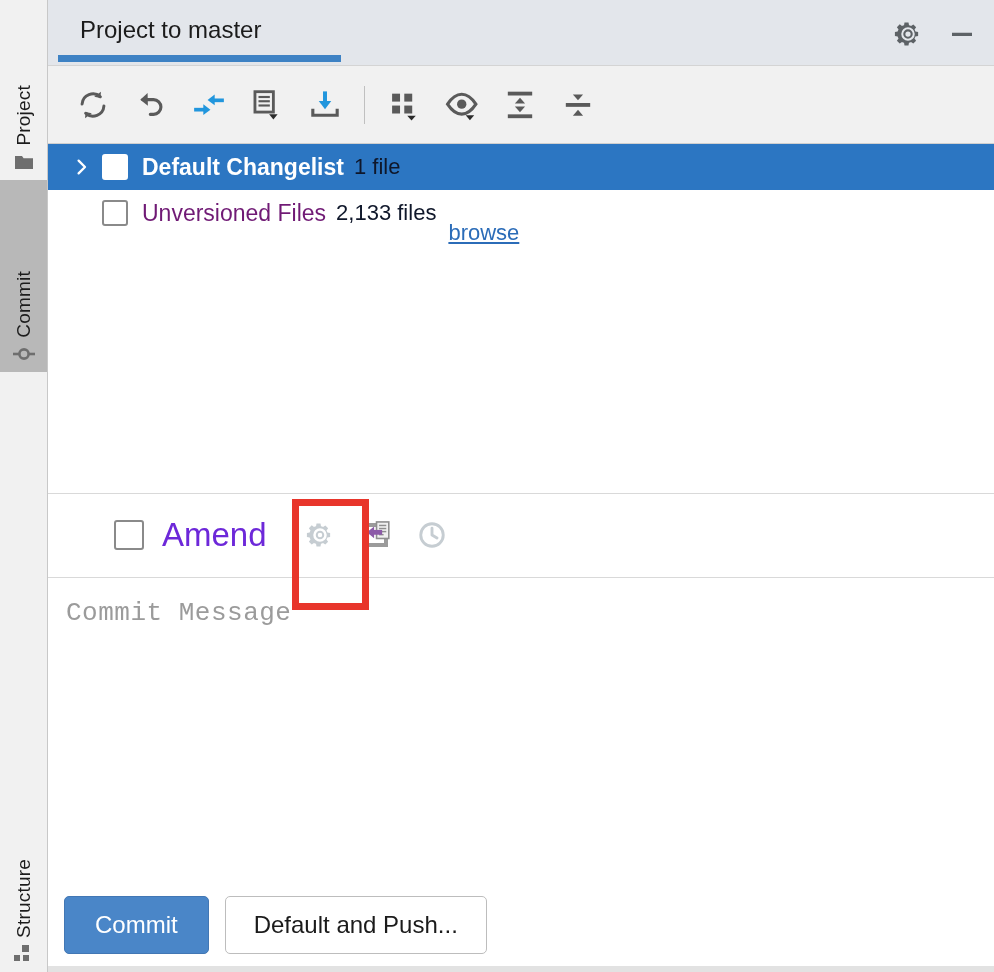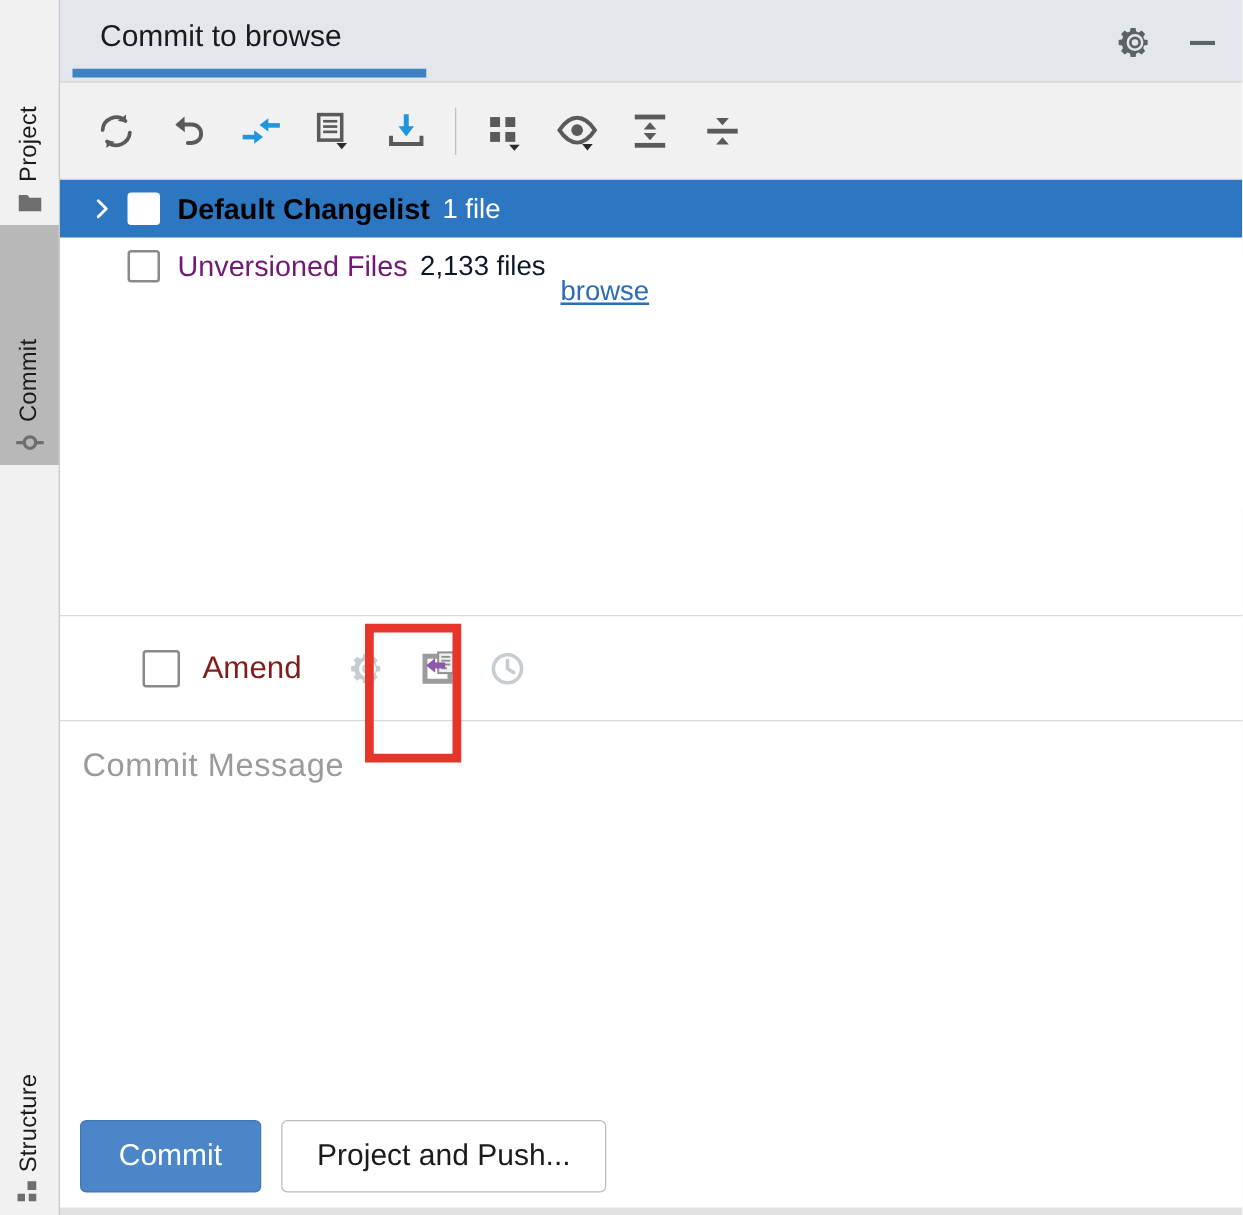--- a/index.html
+++ b/index.html
@@ -201,30 +201,30 @@
   }
   .node-name {
     font-size: 23px;
     color: #701a75;
     white-space: nowrap;
   }
   .node-name.bold {
     font-weight: bold;
   }
   .tree-row.selected .node-name {
-    color: #000000;
+    color: #ffffff;
   }
   .node-count {
     font-size: 22px;
     color: #0f172a;
     margin-left: 10px;
     white-space: nowrap;
   }
   .tree-row.selected .node-count {
-    color: #ffffff;
+    color: #0f172a;
   }
   .node-link {
     font-size: 22px;
     color: #2b6cb8;
     margin-left: 12px;
     text-decoration: underline;
     cursor: pointer;
     white-space: nowrap;
     margin-top: 40px;
   }
@@ -246,22 +246,22 @@
     height: 30px;
     border: 2px solid #8a8a8a;
     border-radius: 3px;
     background: #fff;
     box-sizing: border-box;
     margin-left: 52px;
     cursor: pointer;
     flex: 0 0 30px;
   }
   .amend-label {
-    font-size: 25px;
-    color: #7f1d1d;
+    font-size: 33px;
+    color: #6d28d9;
     margin-left: 18px;
     white-space: nowrap;
   }
   .amend-actions {
     display: flex;
     align-items: center;
     margin-left: 30px;
     gap: 10px;
   }
   .amend-btn {
@@ -286,21 +286,21 @@
   
   .msg-area {
     flex: 1 1 auto;
     background: #ffffff;
     border-top: 1px solid #d9d9d9;
     padding: 20px 0 0 18px;
     min-height: 0;
     box-sizing: border-box;
   }
   .msg-placeholder {
-    font-family: Liberation Sans, sans-serif;
+    font-family: Liberation Mono, monospace;
     font-size: 26px;
     color: #9b9b9b;
     letter-spacing: 0.5px;
     white-space: nowrap;
   }
 
   
   .btn-bar {
     height: 88px;
     background: #ffffff;
@@ -373,21 +373,21 @@
         </svg>
       </div>
     </div>
 
   </div>
 
   <div class="panel">
 
     <div class="tab-header">
       <div class="tab">
-        <span class="tab-title">Commit to browse</span>
+        <span class="tab-title">Project to master</span>
         <div class="tab-underline"></div>
       </div>
 
       <div class="header-actions">
         <div class="hdr-btn">
           <svg width="30" height="30" viewBox="0 0 24 24">
             <path fill="#5d6266" d="M12 8.2a3.8 3.8 0 1 0 0 7.6 3.8 3.8 0 0 0 0-7.6zm0 5.9a2.1 2.1 0 1 1 0-4.2 2.1 2.1 0 0 1 0 4.2z"></path>
             <path fill="#5d6266" d="M20.1 13.6v-3.2l-2.2-.37a6.2 6.2 0 0 0-.68-1.63l1.3-1.83-2.26-2.26-1.83 1.3a6.2 6.2 0 0 0-1.63-.68L12.4 2.7H9.2l-.37 2.2a6.2 6.2 0 0 0-1.63.68L5.37 4.28 3.11 6.54l1.3 1.83a6.2 6.2 0 0 0-.68 1.63l-2.2.37v3.2l2.2.37c.15.57.38 1.12.68 1.63l-1.3 1.83 2.26 2.26 1.83-1.3c.51.3 1.06.53 1.63.68l.37 2.2h3.2l.37-2.2c.57-.15 1.12-.38 1.63-.68l1.83 1.3 2.26-2.26-1.3-1.83c.3-.51.53-1.06.68-1.63l2.2-.37zM12 17.4a5.4 5.4 0 1 1 0-10.8 5.4 5.4 0 0 1 0 10.8z"></path>
           </svg>
         </div>
@@ -561,20 +561,20 @@
 
       </div>
     </div>
 
     <div class="msg-area">
       <div class="msg-placeholder">Commit Message</div>
     </div>
 
     <div class="btn-bar">
       <div class="btn btn-primary">Commit</div>
-      <div class="btn btn-default">Project and Push...</div>
+      <div class="btn btn-default">Default and Push...</div>
     </div>
 
   </div>
 
   <div class="highlight-box" style="left:292px; top:499px; width:77px; height:111px;"></div>
 
 </div>
 
 </body></html>

